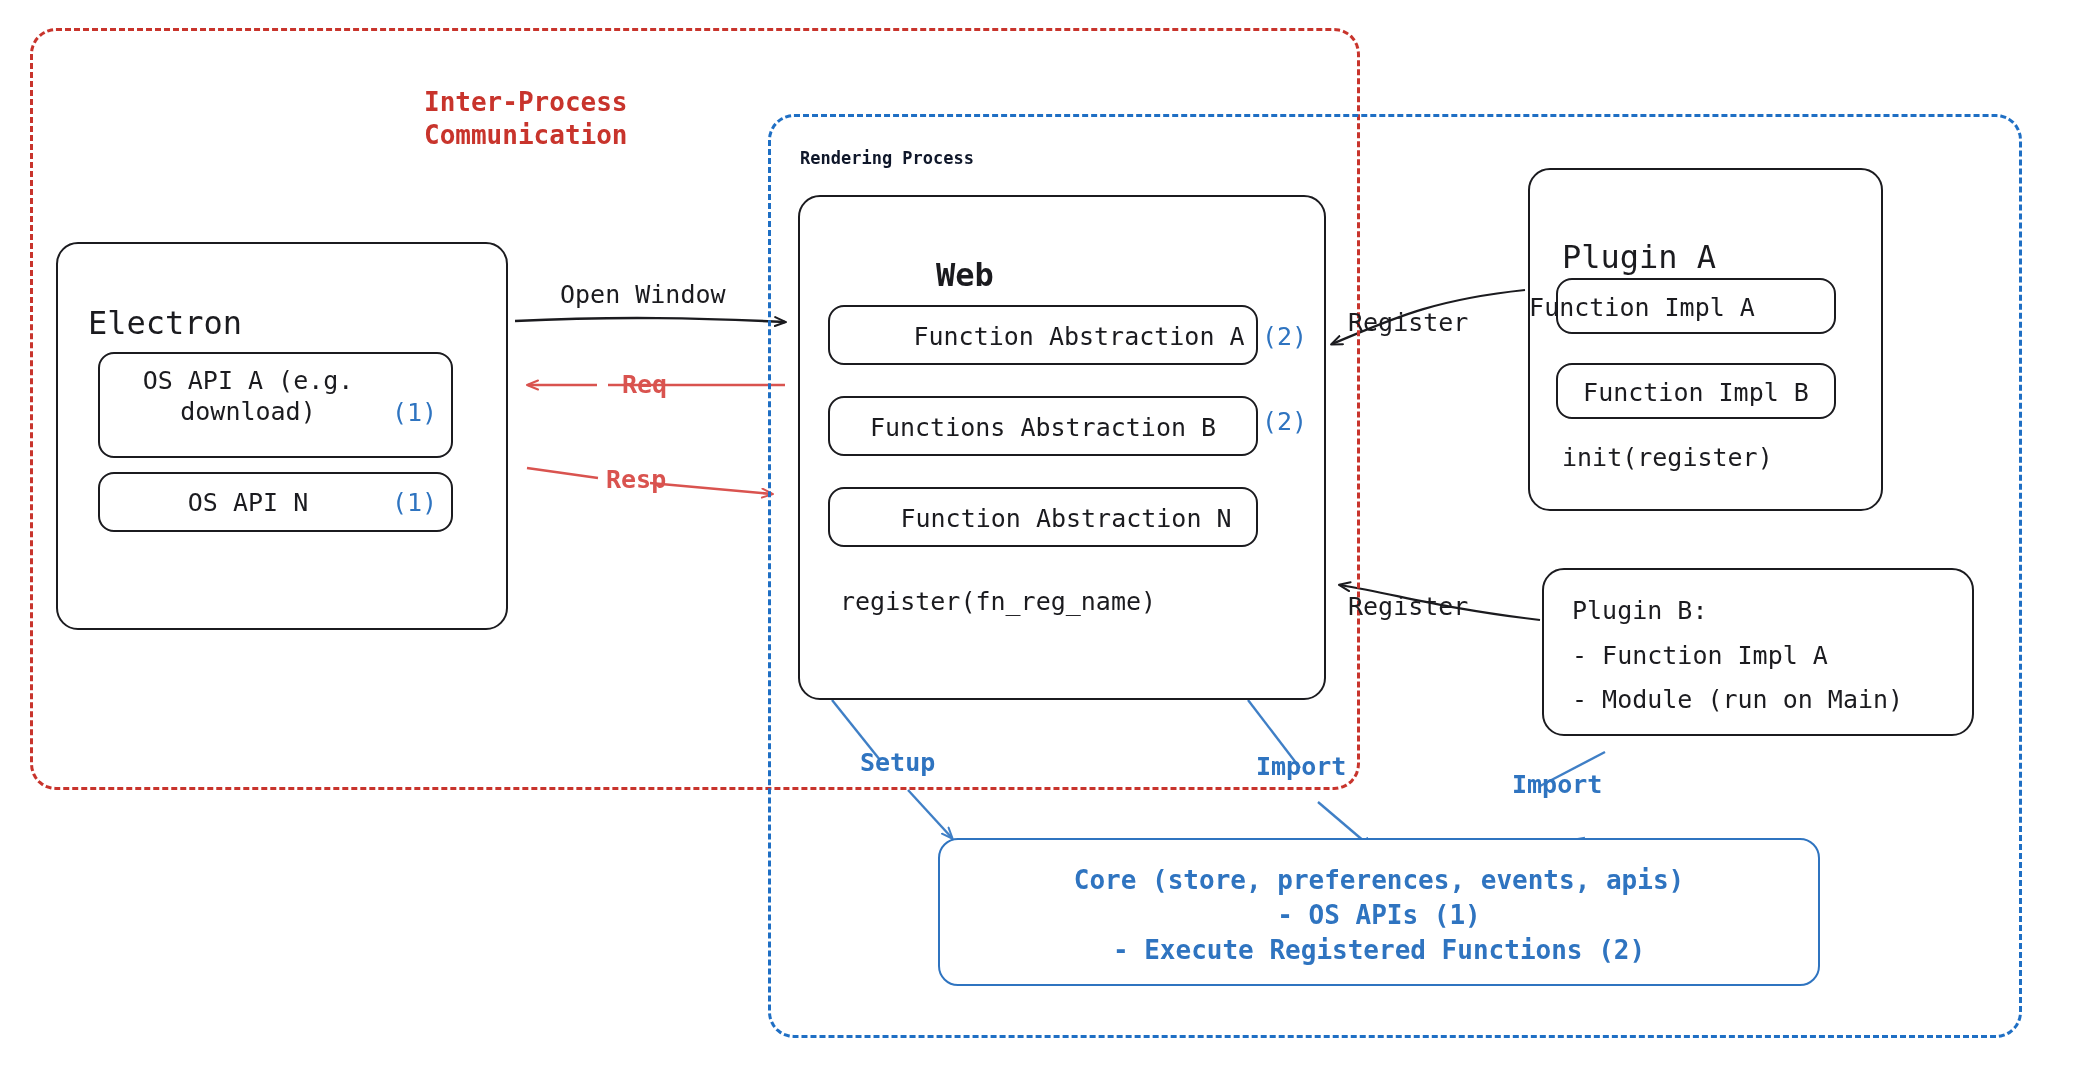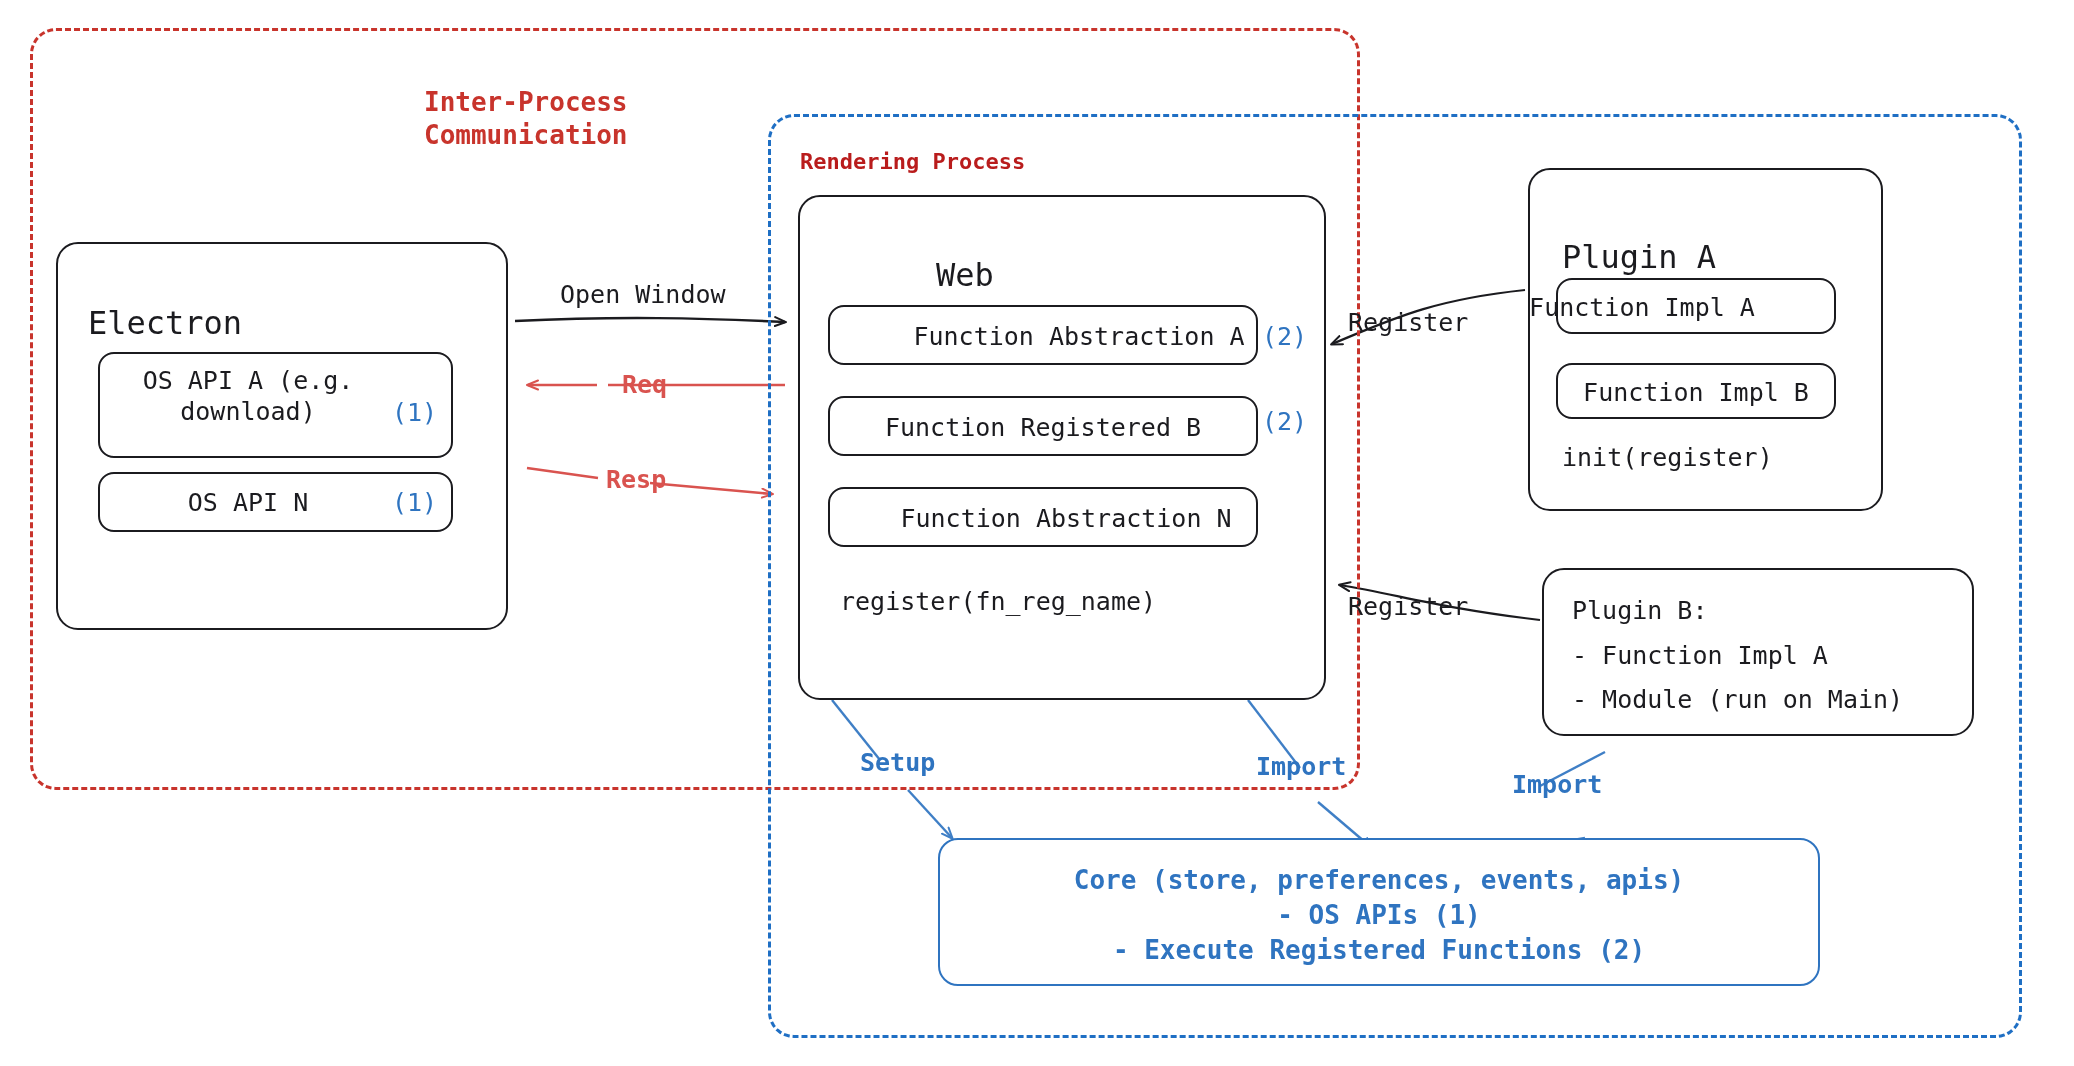--- a/index.html
+++ b/index.html
@@ -33,21 +33,21 @@
   .region.rproc { border-color: #1f6fc4; }
 
   .region-label {
     position: absolute;
     font-family: "DejaVu Sans Mono", monospace;
     font-weight: 700;
     white-space: pre;
     line-height: 1.28;
   }
   .region-label.ipc   { color: #c8342c; font-size: 26px; }
-  .region-label.rproc { color: #b91c1c; font-size: 22px; }
+  .region-label.rproc { color: #0f172a; font-size: 17px; }
 
   
   .box {
     position: absolute;
     box-sizing: border-box;
     border: 2.2px solid #1b1b1f;
     border-radius: 22px;
     background: #ffffff;
   }
   .box.inner { border-radius: 16px; border-width: 2px; }
@@ -188,28 +188,28 @@
   <div class="box inner" style="left:98px; top:352px; width:355px; height:106px;"></div>
   <div class="inner-text" style="left:98px; width:300px; top:366px;">OS API A (e.g.
 download)</div>
   <div class="tag-num" style="left:392px; top:398px;">(1)</div>
 
   <div class="box inner" style="left:98px; top:472px; width:355px; height:60px;"></div>
   <div class="inner-text" style="left:98px; width:300px; top:488px;">OS API N</div>
   <div class="tag-num" style="left:392px; top:488px;">(1)</div>
 
   <div class="box" style="left:798px; top:195px; width:528px; height:505px;"></div>
-  <div class="box-title" style="left:936px; top:236px;">Web</div>
+  <div class="box-title" style="left:936px; top:236px;font-weight:bold;">Web</div>
 
   <div class="box inner" style="left:828px; top:305px; width:430px; height:60px;"></div>
   <div class="inner-text" style="left:828px; width:430px; top:322px;margin-left:36px;">Function Abstraction A</div>
   <div class="tag-num" style="left:1262px; top:322px;">(2)</div>
 
   <div class="box inner" style="left:828px; top:396px; width:430px; height:60px;"></div>
-  <div class="inner-text" style="left:828px; width:430px; top:413px;">Function Registered B</div>
+  <div class="inner-text" style="left:828px; width:430px; top:413px;">Functions Abstraction B</div>
   <div class="tag-num" style="left:1262px; top:407px;">(2)</div>
 
   <div class="box inner" style="left:828px; top:487px; width:430px; height:60px;"></div>
   <div class="inner-text" style="left:828px; width:476px; top:504px;">Function Abstraction N</div>
 
   <div class="free-text" style="left:840px; top:586px;">register(fn_reg_name)</div>
 
   <div class="box" style="left:1528px; top:168px; width:355px; height:343px;"></div>
   <div class="box-title" style="left:1562px; top:218px;">Plugin A</div>
 

